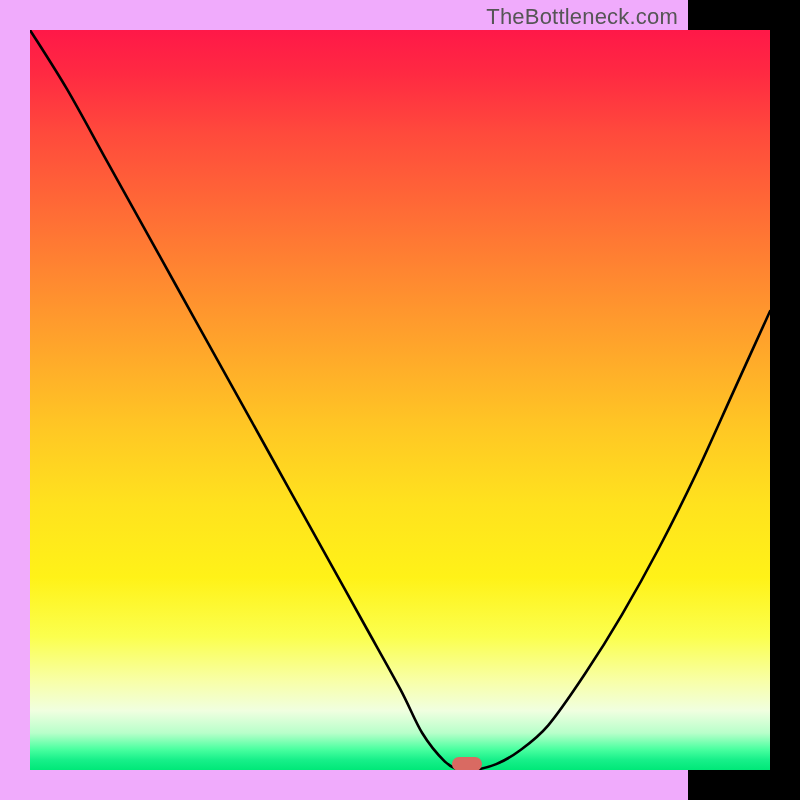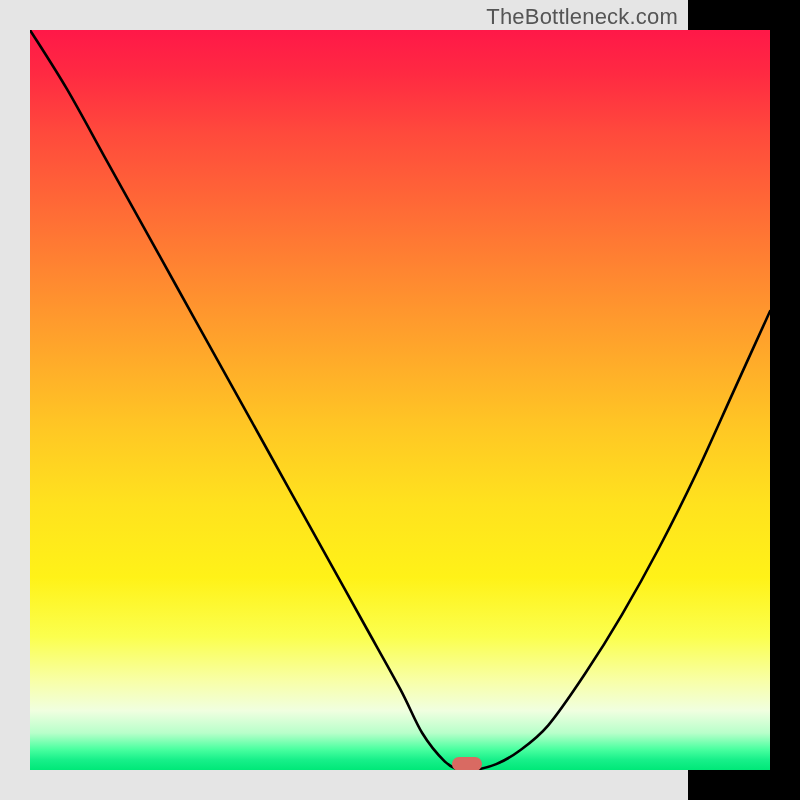--- a/index.html
+++ b/index.html
@@ -7,21 +7,21 @@
     width: 800px;
     height: 800px;
     overflow: hidden;
     background: #000;
     font-family: Arial, Helvetica, sans-serif;
   }
   .stage {
     position: relative;
     width: 688px;
     height: 800px;
-    background: #e5e5e5;
+    background: #f0abfc;
   }
   .watermark {
     position: absolute;
     top: 4px;
     right: 10px;
     color: #555;
     font-size: 22px;
     font-weight: 400;
     letter-spacing: 0.2px;
     z-index: 50;

